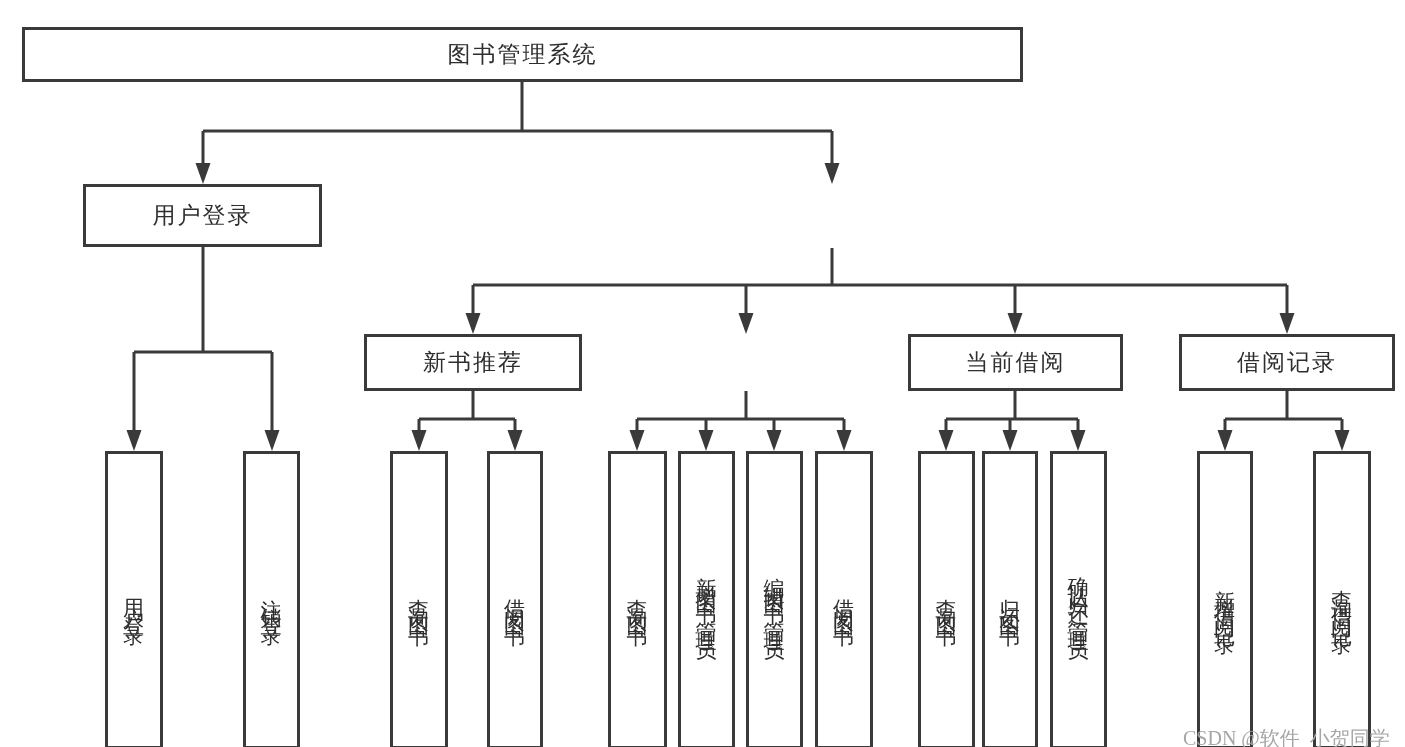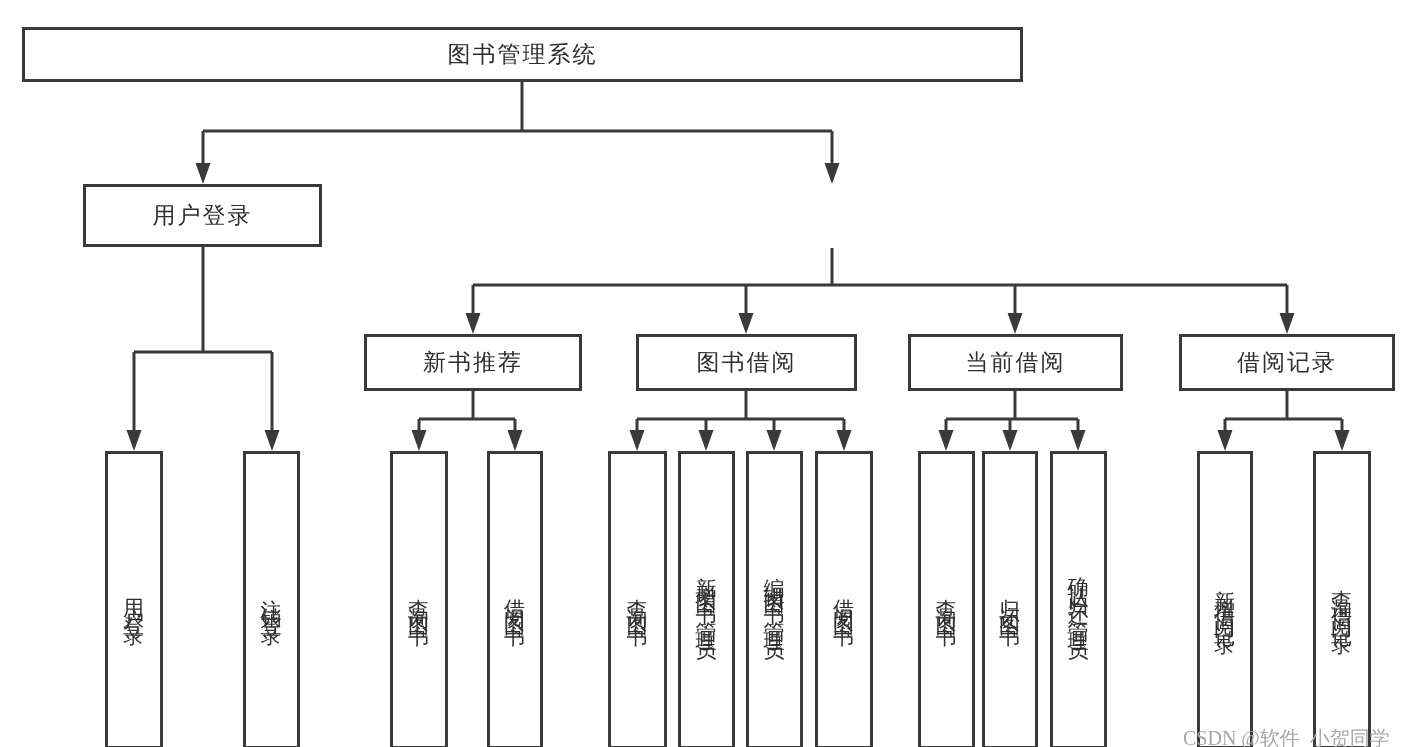--- a/index.html
+++ b/index.html
@@ -104,23 +104,20 @@
     <span>图书管理系统</span>
   </div>
 
   <div class="hbox" style="left:83px;top:170px;width:239px;height:63px;">
     <span>用户登录</span>
   </div>
 
   <div class="hbox" style="left:364px;top:320px;width:218px;height:57px;">
     <span>新书推荐</span>
   </div>
-  <div class="hbox" style="left:636px;top:320px;width:221px;height:57px;">
-    <span>图书借阅</span>
-  </div>
   <div class="hbox" style="left:1179px;top:320px;width:216px;height:57px;">
     <span>借阅记录</span>
   </div>
   <div class="hbox" style="left:908px;top:320px;width:215px;height:57px;">
     <span>当前借阅</span>
   </div>
 
   <div class="vbox" style="left:105px;top:437px;width:58px;height:298px;">
     <span class="vtext">用户登录</span>
   </div>

